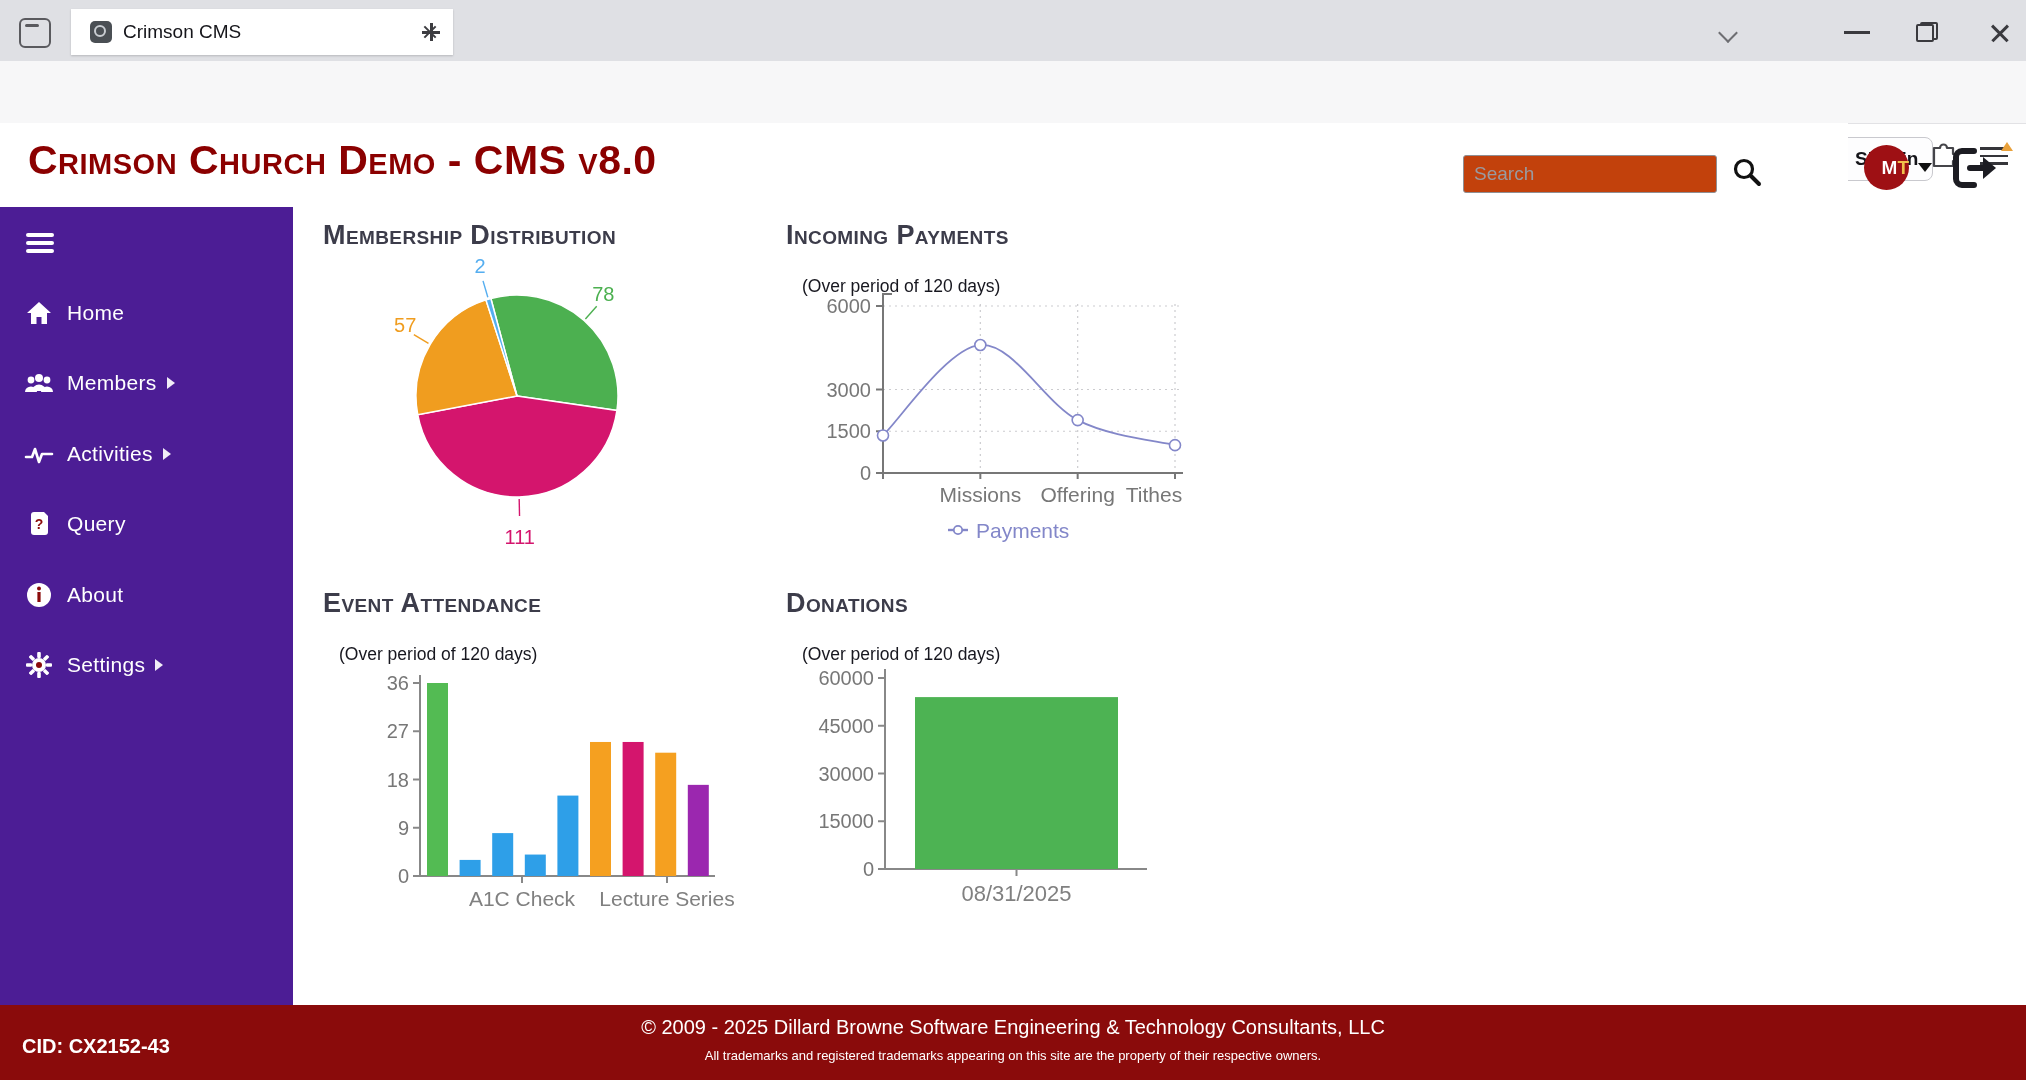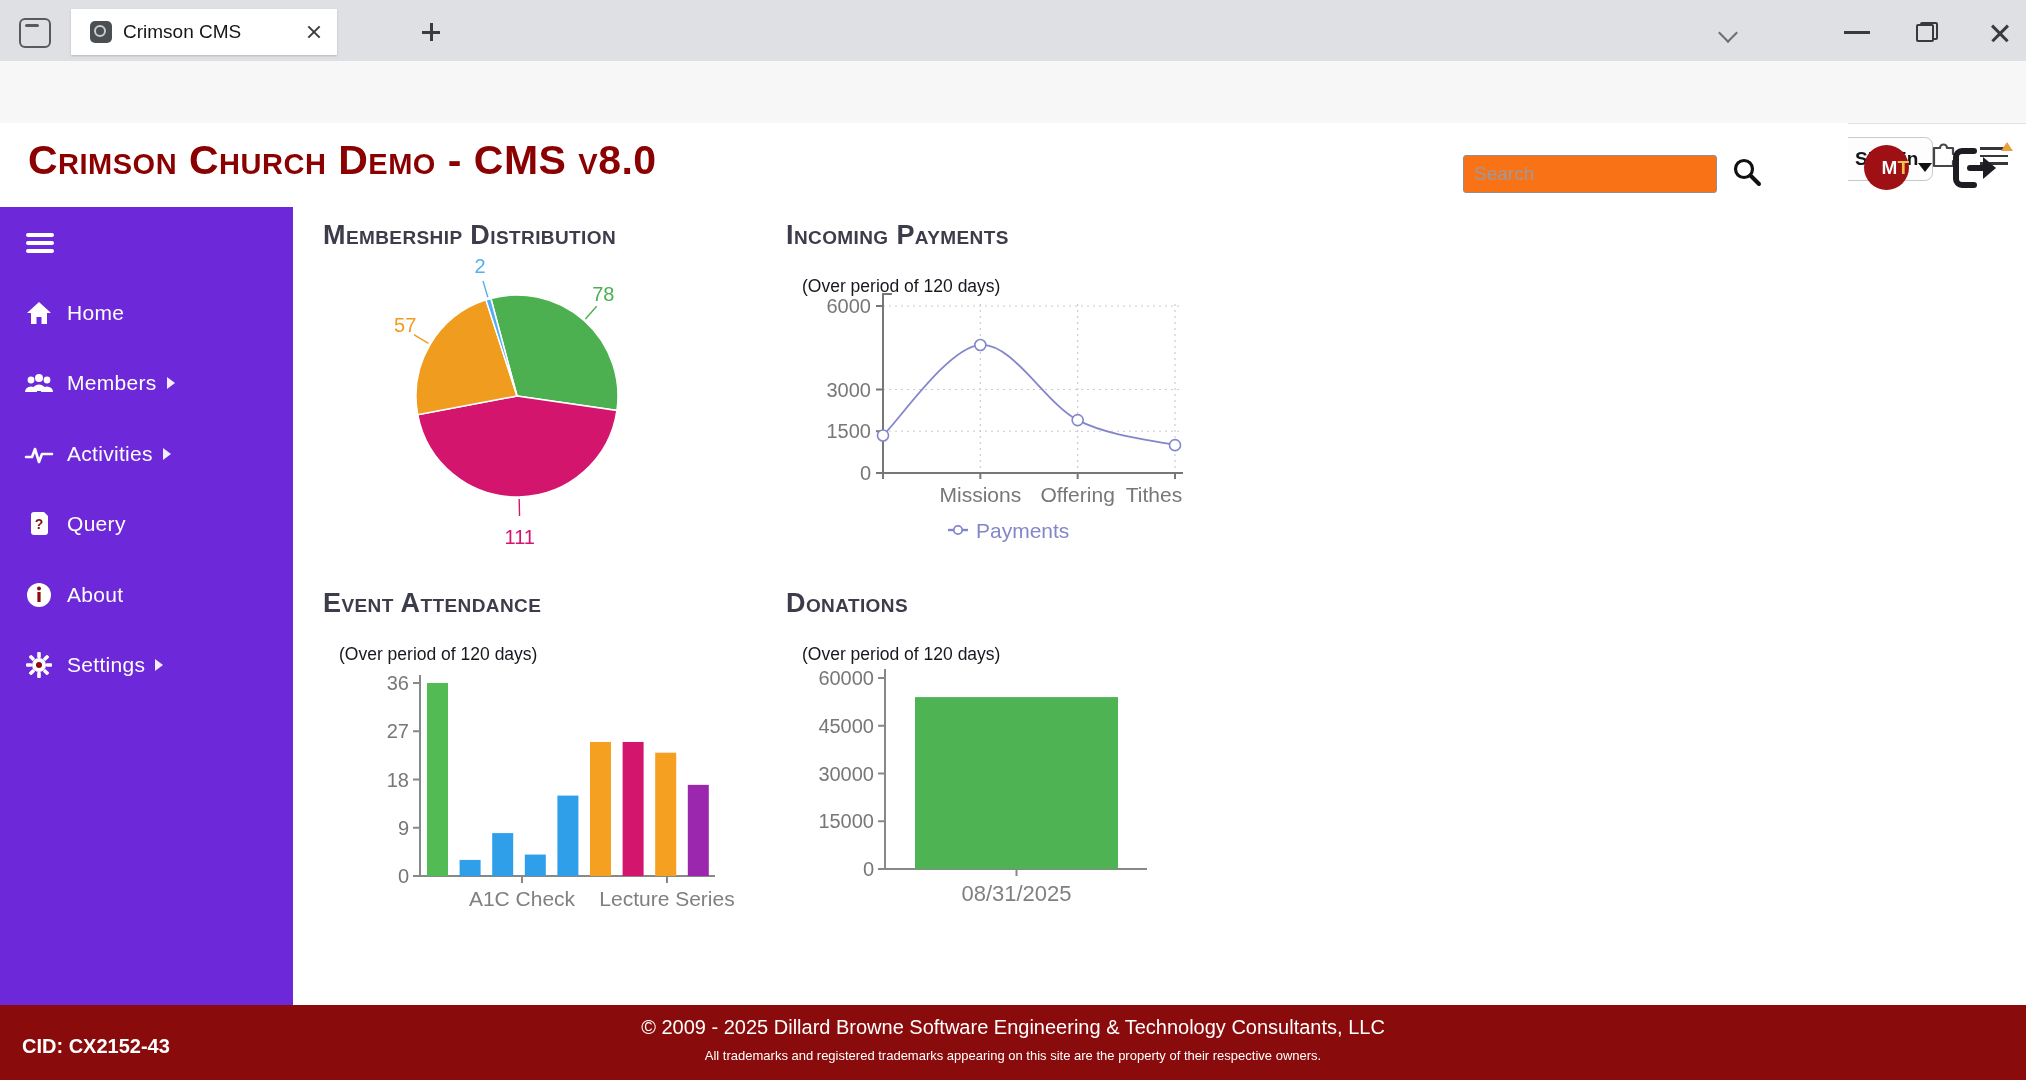--- a/index.html
+++ b/index.html
@@ -5,21 +5,21 @@
   html,body{margin:0;padding:0;}
   body{
     width:2026px;height:1080px;position:relative;overflow:hidden;
     font-family:"Liberation Sans","DejaVu Sans",sans-serif;
     background:#ffffff;
   }
   
   .tabstrip{position:absolute;left:0;top:0;width:2026px;height:61px;background:#dfe0e4;}
   .ffview{position:absolute;left:19px;top:18px;width:28px;height:26px;border:2px solid #5a5a5e;border-radius:6px;}
   .ffview::before{content:"";position:absolute;left:4px;top:4px;width:14px;height:3px;background:#5a5a5e;border-radius:2px;}
-  .tab{position:absolute;left:71px;top:9px;width:266px;height:46px;background:#ffffff;border-radius:0;
+  .tab{position:absolute;left:71px;top:9px;width:382px;height:46px;background:#ffffff;border-radius:0;
        box-shadow:0 1px 2px rgba(0,0,0,.18);display:flex;align-items:center;}
   .favicon{width:22px;height:22px;margin-left:19px;border-radius:5px;background:#4a4f54;position:relative;}
   .favicon::after{content:"";position:absolute;left:4px;top:4px;width:12px;height:12px;border:2px solid #c9cdd2;border-radius:50%;box-sizing:border-box;}
   .tab-title{margin-left:11px;font-size:19px;color:#15151a;flex:1;white-space:nowrap;overflow:hidden;}
   .tab-close{width:30px;height:30px;margin-right:8px;position:relative;border-radius:5px;}
   .tab-close::before,.tab-close::after{content:"";position:absolute;left:7px;top:14px;width:16px;height:2px;background:#3c3c40;}
   .tab-close::before{transform:rotate(45deg);} .tab-close::after{transform:rotate(-45deg);}
   .newtab{position:absolute;left:415px;top:16px;width:32px;height:32px;border-radius:6px;}
   .newtab::before{content:"";position:absolute;left:7px;top:15px;width:18px;height:2.5px;background:#3c3c40;}
   .newtab::after{content:"";position:absolute;left:15px;top:7px;width:2.5px;height:18px;background:#3c3c40;}
@@ -44,30 +44,30 @@
   .signin{position:absolute;left:1803px;top:76px;height:42px;padding:0 14px;border:1px solid #c9c9ce;border-radius:8px;
           background:#fdfdfe;display:flex;align-items:center;gap:9px;}
   .signin-label{font-size:19px;font-weight:bold;color:#15151a;}
   .menu-badge{position:absolute;right:-3px;top:-5px;width:0;height:0;border-left:6px solid transparent;border-right:6px solid transparent;border-bottom:9px solid #e9a13b;}
 
   
   .app-header{position:absolute;left:0;top:123px;width:1848px;height:84px;background:#ffffff;}
   .brand{position:absolute;left:28px;top:14px;font-size:41px;font-weight:bold;color:#8b0000;
          font-variant:small-caps;letter-spacing:.5px;white-space:nowrap;}
   .search-input{position:absolute;left:1463px;top:32px;width:232px;height:36px;border:1px solid #8f8f94;border-radius:3px;
-                padding:0 10px;font-size:19px;color:#222;outline:none;background:#f97316;font-family:"Liberation Sans",sans-serif;}
+                padding:0 10px;font-size:19px;color:#222;outline:none;background:#c2410c;font-family:"Liberation Sans",sans-serif;}
   .search-input::placeholder{color:#9a9aa0;}
   .avatar{position:absolute;left:1864px;top:22px;width:45px;height:45px;border-radius:50%;background:#9e1014;
           display:flex;align-items:center;justify-content:flex-end;font-size:19px;font-weight:bold;
           background-clip:padding-box;}
   .avatar span{background:linear-gradient(90deg,#ffffff 0 52%,#f0c14b 52% 100%);-webkit-background-clip:text;background-clip:text;color:transparent;}
   .avatar-caret{position:absolute;left:1918px;top:40px;width:0;height:0;border-left:7px solid transparent;border-right:7px solid transparent;border-top:9px solid #111;}
 
   
-  .sidebar{position:absolute;left:0;top:207px;width:293px;height:800px;background:#6d28d9;}
+  .sidebar{position:absolute;left:0;top:207px;width:293px;height:800px;background:#4c1d95;}
   .hamburger{position:absolute;left:26px;top:26px;width:28px;height:22px;}
   .hamburger div{width:28px;height:3.6px;background:#fff;border-radius:2px;margin-bottom:4.6px;}
   .side-item{position:absolute;left:0;width:293px;height:40px;display:flex;align-items:center;color:#fff;}
   .side-item .s-icon{width:30px;margin-left:24px;display:flex;justify-content:center;}
   .side-item .s-label{margin-left:13px;font-size:21px;font-weight:500;letter-spacing:.3px;}
   .s-caret{margin-left:10px;width:0;height:0;border-top:6px solid transparent;border-bottom:6px solid transparent;border-left:8px solid rgba(255,255,255,.92);}
 
   
   .chart-title{position:absolute;margin:0;font-size:27px;font-weight:600;color:#3c3c4a;
                font-variant:small-caps;letter-spacing:.4px;white-space:nowrap;}

